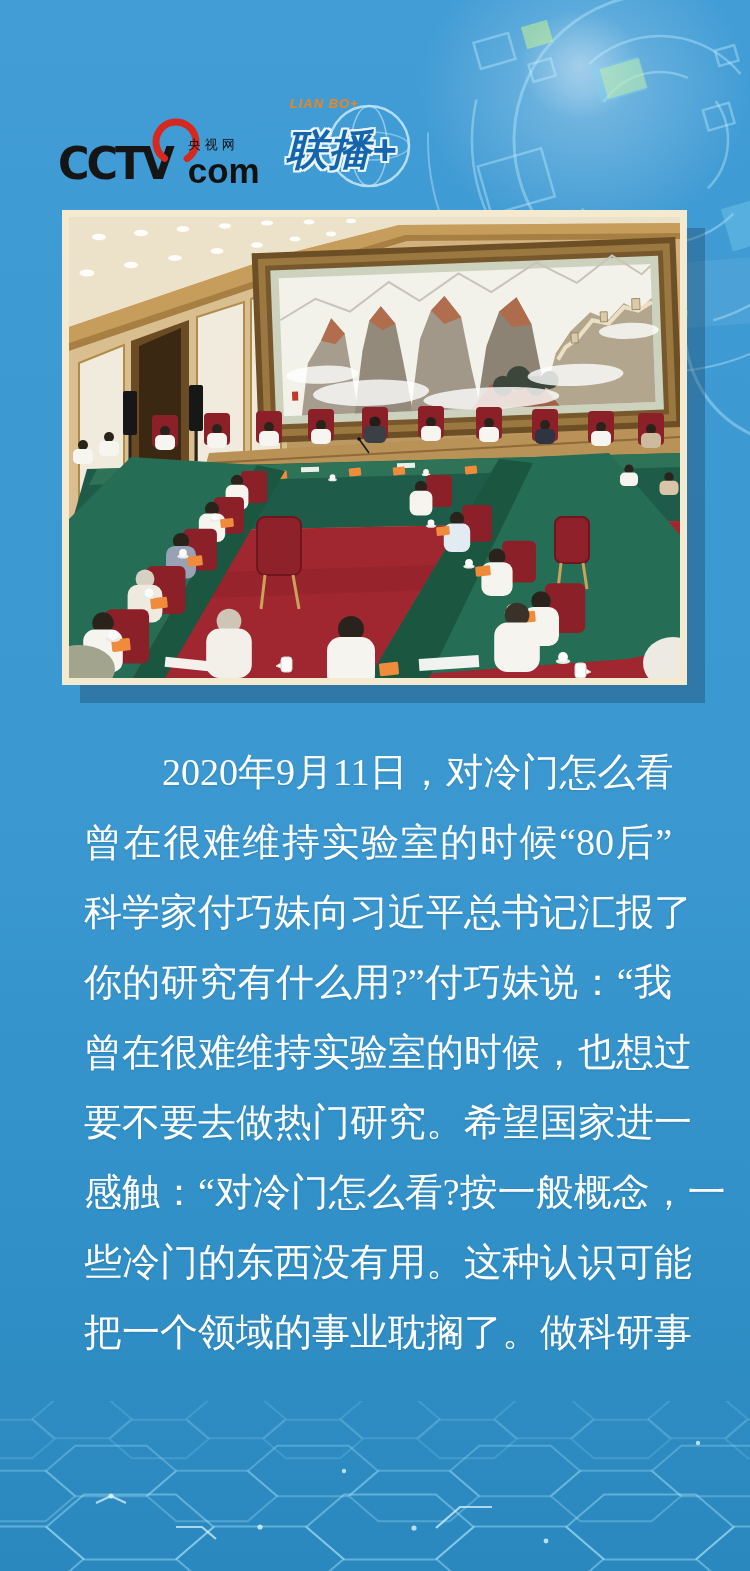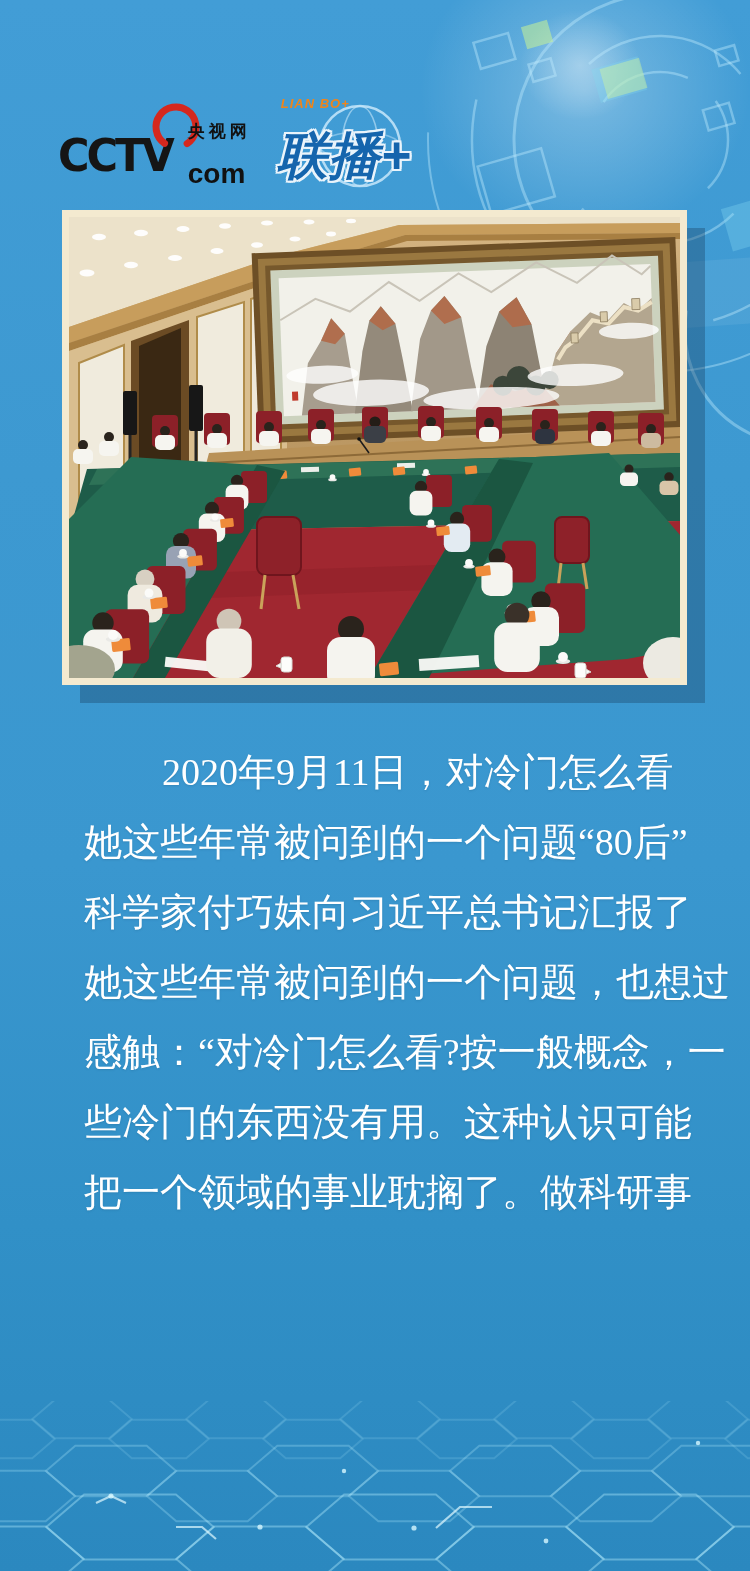--- a/index.html
+++ b/index.html
@@ -17,27 +17,27 @@
   .tech{position:absolute;left:0;top:0;pointer-events:none;}
   .hexes{position:absolute;left:0;bottom:0;pointer-events:none;}
 
   
   .logos{position:absolute;left:58px;top:96px;height:92px;display:flex;align-items:flex-end;}
   .cctv{position:relative;display:flex;align-items:center;}
   .cctv-word{font-weight:900;font-size:43px;line-height:1;color:#151515;letter-spacing:-3px;
     transform:scaleY(1.05);font-family:"DejaVu Sans","Liberation Sans",sans-serif;}
   .cctv-right{position:relative;margin-left:2px;padding-left:14px;}
   .cctv-ring{position:absolute;left:-26px;top:-26px;}
-  .cctv-cn{font-size:17px;font-weight:700;letter-spacing:4px;color:#111;line-height:1;position:relative;}
-  .cctv-com{font-size:28px;font-weight:700;color:#111;line-height:1;margin-top:20px;letter-spacing:0;position:relative;}
+  .cctv-cn{font-size:13px;font-weight:400;letter-spacing:4px;color:#111;line-height:1;position:relative;}
+  .cctv-com{font-size:35px;font-weight:700;color:#111;line-height:1;margin-top:2px;letter-spacing:0;position:relative;}
   .lianbo{position:relative;margin-left:26px;width:125px;height:92px;}
   .lianbo-globe{position:absolute;right:-4px;top:4px;}
   .lianbo-en{position:absolute;left:4px;top:0;font-size:13px;font-weight:800;font-style:italic;
     color:#f08519;letter-spacing:1px;white-space:nowrap;}
-  .lianbo-cn{position:absolute;left:0px;top:26px;font-size:51px;font-weight:900;color:#1565ad;
+  .lianbo-cn{position:absolute;left:0px;top:26px;font-size:42px;font-weight:900;color:#1565ad;
     letter-spacing:1px;white-space:nowrap;font-style:italic;
     text-shadow:2px 0 0 #eaf4fb,-2px 0 0 #eaf4fb,0 2px 0 #eaf4fb,0 -2px 0 #eaf4fb,
                 2px 2px 0 #eaf4fb,-2px -2px 0 #eaf4fb,2px -2px 0 #eaf4fb,-2px 2px 0 #eaf4fb;}
 
   
   .photo-shadow{position:absolute;left:80px;top:228px;width:625px;height:475px;
     background:rgba(22,60,90,.34);}
   .photo-frame{position:absolute;left:62px;top:210px;width:625px;height:475px;
     background:#f4ead0;padding:7px;box-sizing:border-box;}
 
@@ -378,23 +378,25 @@
       <g transform="translate(448,398) scale(1.9)">
           <circle r="6.5" fill="#3a3129"></circle>
           <rect x="-12" y="4" width="24" height="26" rx="7" fill="#f5f4ef"></rect>
         </g>
       <ellipse cx="604" cy="446" rx="30" ry="26" fill="#eceae2"></ellipse>
     </svg>
   </div>
 
   <div class="article">
     <div class="ln indent">2020年9月11日，对冷门怎么看</div>
-    <div class="ln">她这些年常被问到的一个问题“80后”</div>
+    <div class="ln">曾在很难维持实验室的时候“80后”</div>
     <div class="ln">科学家付巧妹向习近平总书记汇报了</div>
-    <div class="ln">她这些年常被问到的一个问题，也想过</div>
+    <div class="ln">你的研究有什么用?”付巧妹说：“我</div>
+    <div class="ln">曾在很难维持实验室的时候，也想过</div>
+    <div class="ln">要不要去做热门研究。希望国家进一</div>
     <div class="ln">感触：“对冷门怎么看?按一般概念，一</div>
     <div class="ln">些冷门的东西没有用。这种认识可能</div>
     <div class="ln">把一个领域的事业耽搁了。做科研事</div>
 
   </div>
 
   <svg class="hexes" width="750" height="170" viewBox="0 0 750 170">
     <defs>
         <path id="hx" d="M-62,0 L-34,-24 L34,-24 L62,0 L34,24 L-34,24 Z" fill="none"></path>
       </defs>

